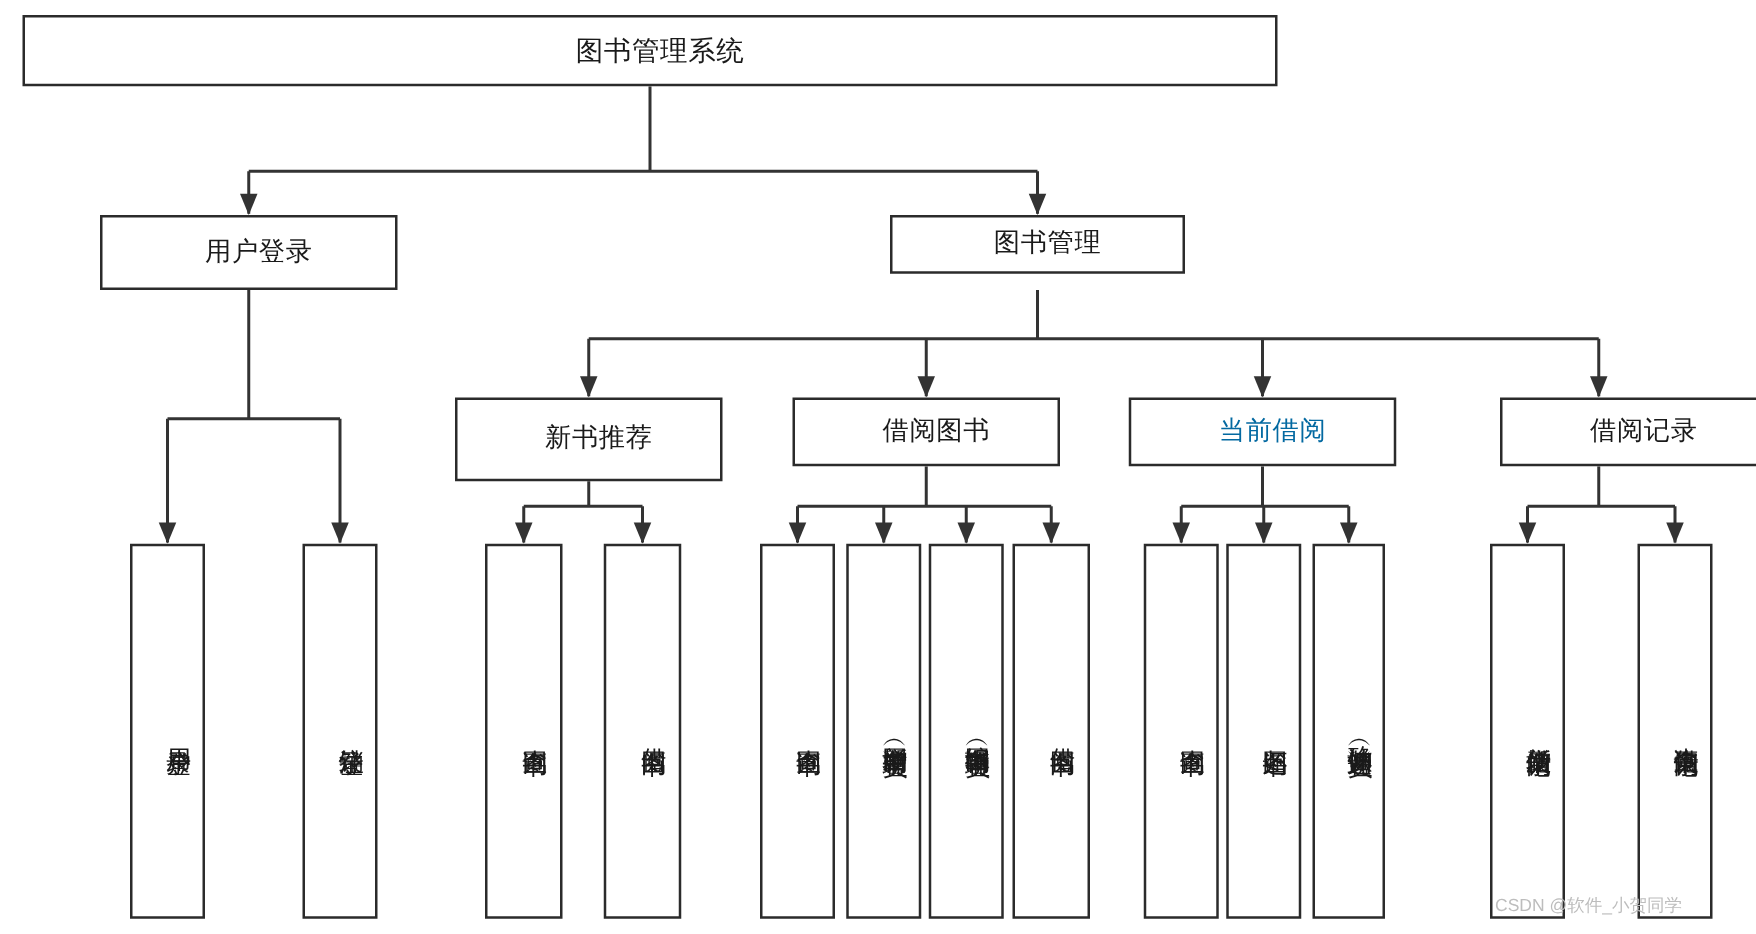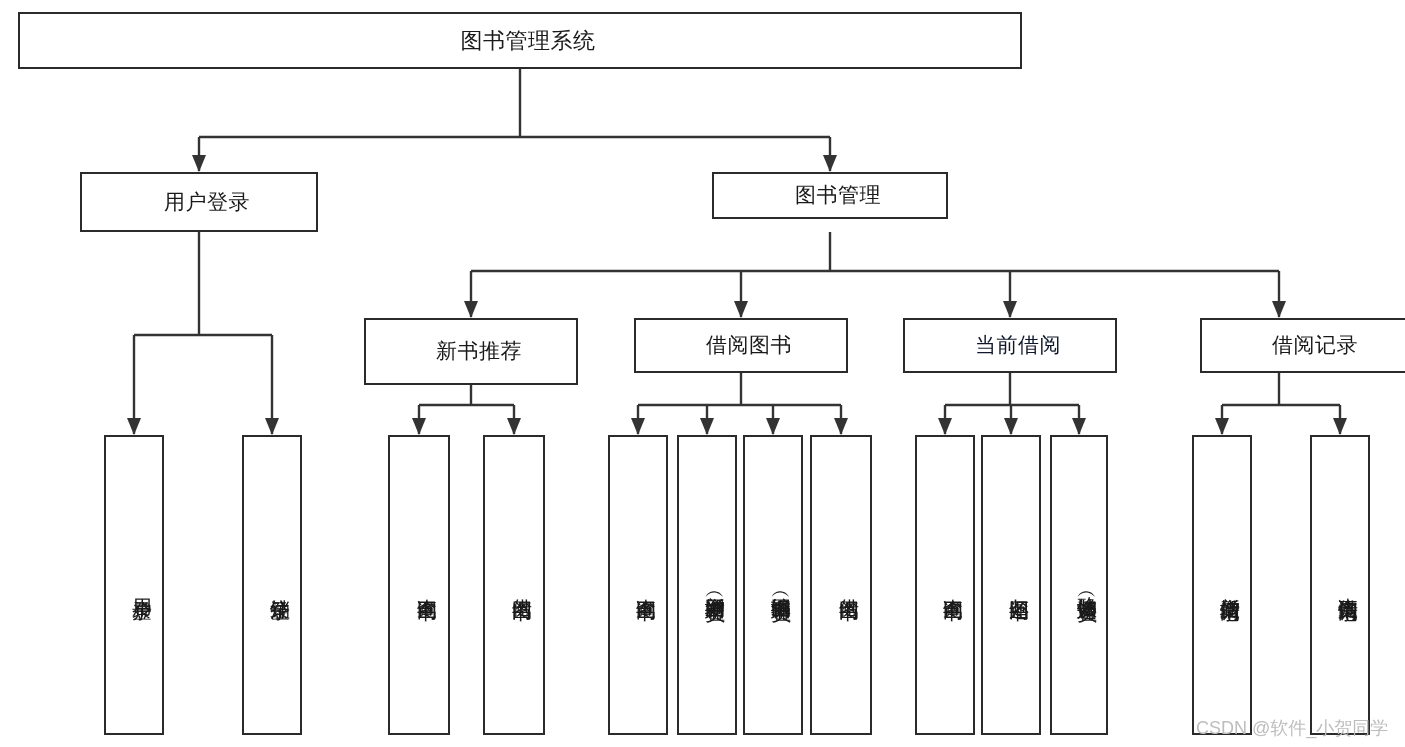--- a/index.html
+++ b/index.html
@@ -57,21 +57,21 @@
     stroke: #333333;
     stroke-width: 2.4;
     fill: none;
   }
   .arrow-head {
     fill: #333333;
   }
   .watermark {
     position: absolute;
     color: #bdbdbd;
-    font-size: 18px;
+    font-size: 14px;
     white-space: nowrap;
     user-select: none;
   }
 </style>
 </head>
 <body>
 
 <div id="diagram-root">
   <svg class="connectors" viewBox="0 0 1405 747" preserveAspectRatio="none" aria-hidden="true">
       <line x1="520" y1="69" x2="520" y2="137" class="conn-line" stroke="#333333"></line>
@@ -137,21 +137,21 @@
       <div class="node-box" style="left: 712px; top: 172px; width: 236px; height: 47px; border-color: rgb(43, 43, 43); background: rgb(255, 255, 255);">
         <span class="node-label" style="color: rgb(26, 26, 26);">图书管理</span>
       </div>
       <div class="node-box" style="left: 364px; top: 318px; width: 214px; height: 67px; border-color: rgb(43, 43, 43); background: rgb(255, 255, 255);">
         <span class="node-label" style="color: rgb(26, 26, 26);">新书推荐</span>
       </div>
       <div class="node-box" style="left: 634px; top: 318px; width: 214px; height: 55px; border-color: rgb(43, 43, 43); background: rgb(255, 255, 255);">
         <span class="node-label" style="color: rgb(26, 26, 26);">借阅图书</span>
       </div>
       <div class="node-box" style="left: 903px; top: 318px; width: 214px; height: 55px; border-color: rgb(43, 43, 43); background: rgb(255, 255, 255);">
-        <span class="node-label" style="color: #0f172a;">当前借阅</span>
+        <span class="node-label" style="color: #0369a1;">当前借阅</span>
       </div>
       <div class="node-box" style="left: 1200px; top: 318px; width: 214px; height: 55px; border-color: rgb(43, 43, 43); background: rgb(255, 255, 255);">
         <span class="node-label" style="color: rgb(26, 26, 26);">借阅记录</span>
       </div>
       <div class="node-box vertical" style="left: 104px; top: 435px; width: 60px; height: 300px; border-color: rgb(43, 43, 43); background: rgb(255, 255, 255);">
         <span class="node-label" style="color: rgb(26, 26, 26);">用户登录</span>
       </div>
       <div class="node-box vertical" style="left: 242px; top: 435px; width: 60px; height: 300px; border-color: rgb(43, 43, 43); background: rgb(255, 255, 255);">
         <span class="node-label" style="color: rgb(26, 26, 26);">注销登录</span>
       </div>

